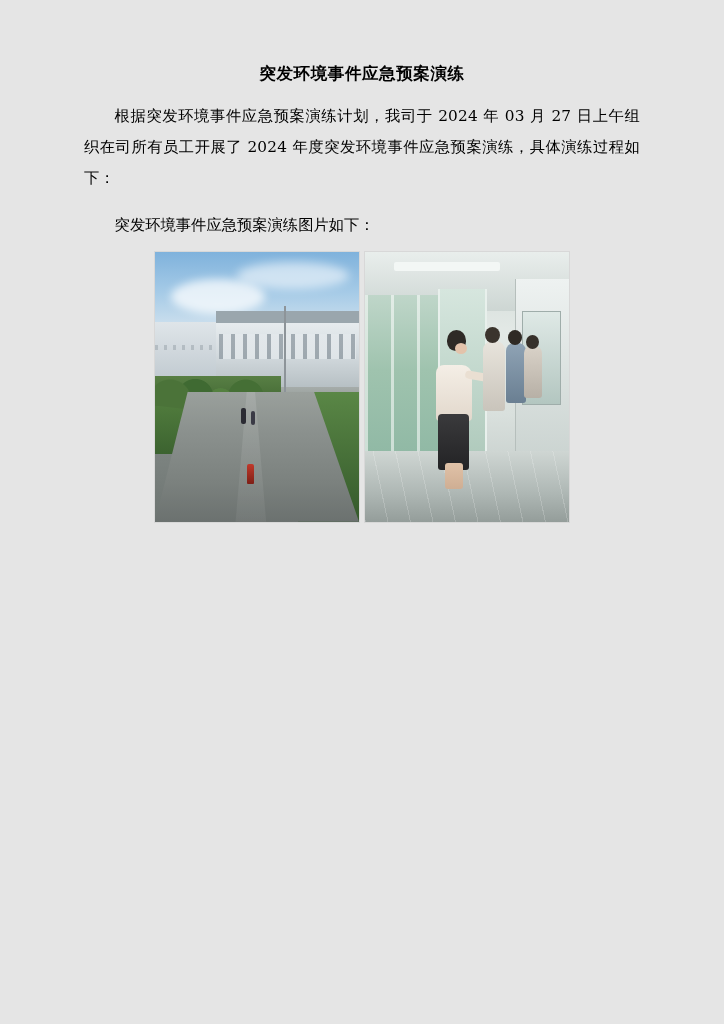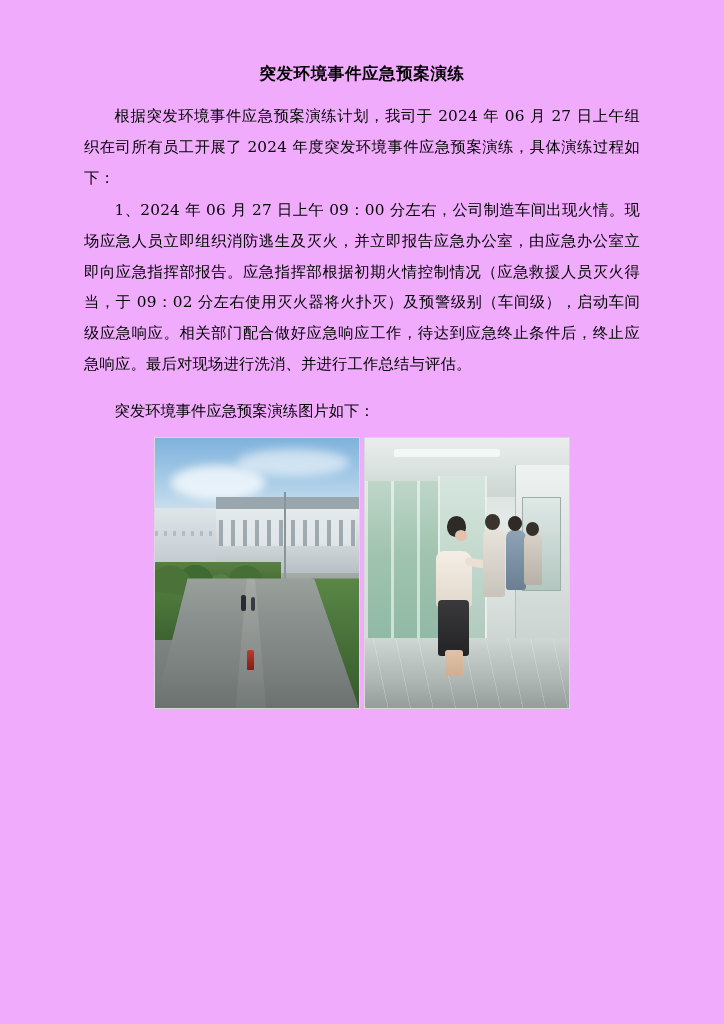--- a/index.html
+++ b/index.html
@@ -14,21 +14,21 @@
     font-family: "DejaVu Serif", "Liberation Serif", serif;
     color: #000000;
     overflow: hidden;
   }
   .page {
     position: absolute;
     left: 0;
     top: 0;
     width: 724px;
     height: 1024px;
-    background: #f0abfc;
+    background: #e5e5e5;
   }
   .content {
     position: absolute;
     left: 84px;
     top: 62px;
     width: 556px;
   }
   .doc-title {
     text-align: center;
     font-weight: bold;
@@ -262,22 +262,21 @@
   }
 </style>
 </head>
 <body>
 
 <div class="page">
   <div class="content">
 
     <h1 class="doc-title">突发环境事件应急预案演练</h1>
 
-    <p class="para">根据突发环境事件应急预案演练计划，我司于 2024 年 06 月 27 日上午组织在司所有员工开展了 2024 年度突发环境事件应急预案演练，具体演练过程如下：</p>
-    <p class="para">1、2024 年 06 月 27 日上午 09：00 分左右，公司制造车间出现火情。现场应急人员立即组织消防逃生及灭火，并立即报告应急办公室，由应急办公室立即向应急指挥部报告。应急指挥部根据初期火情控制情况（应急救援人员灭火得当，于 09：02 分左右使用灭火器将火扑灭）及预警级别（车间级），启动车间级应急响应。相关部门配合做好应急响应工作，待达到应急终止条件后，终止应急响应。最后对现场进行洗消、并进行工作总结与评估。</p>
+    <p class="para">根据突发环境事件应急预案演练计划，我司于 2024 年 03 月 27 日上午组织在司所有员工开展了 2024 年度突发环境事件应急预案演练，具体演练过程如下：</p>
 
     <p class="figure-caption">突发环境事件应急预案演练图片如下：</p>
 
     <div class="images-row">
 
       <div class="photo p1">
         <div class="sky"></div>
         <div class="cloud1"></div>
         <div class="cloud2"></div>
         <div class="bldg-left"></div>

